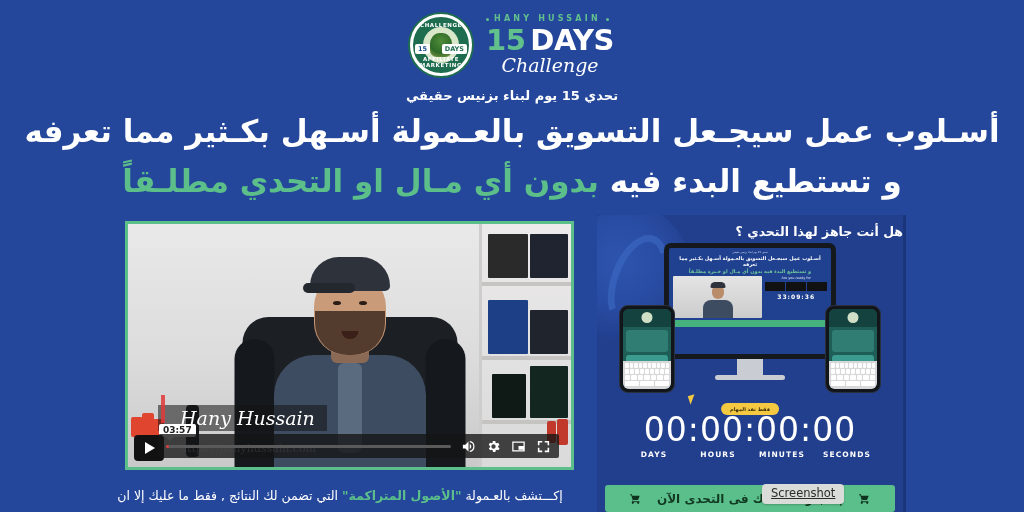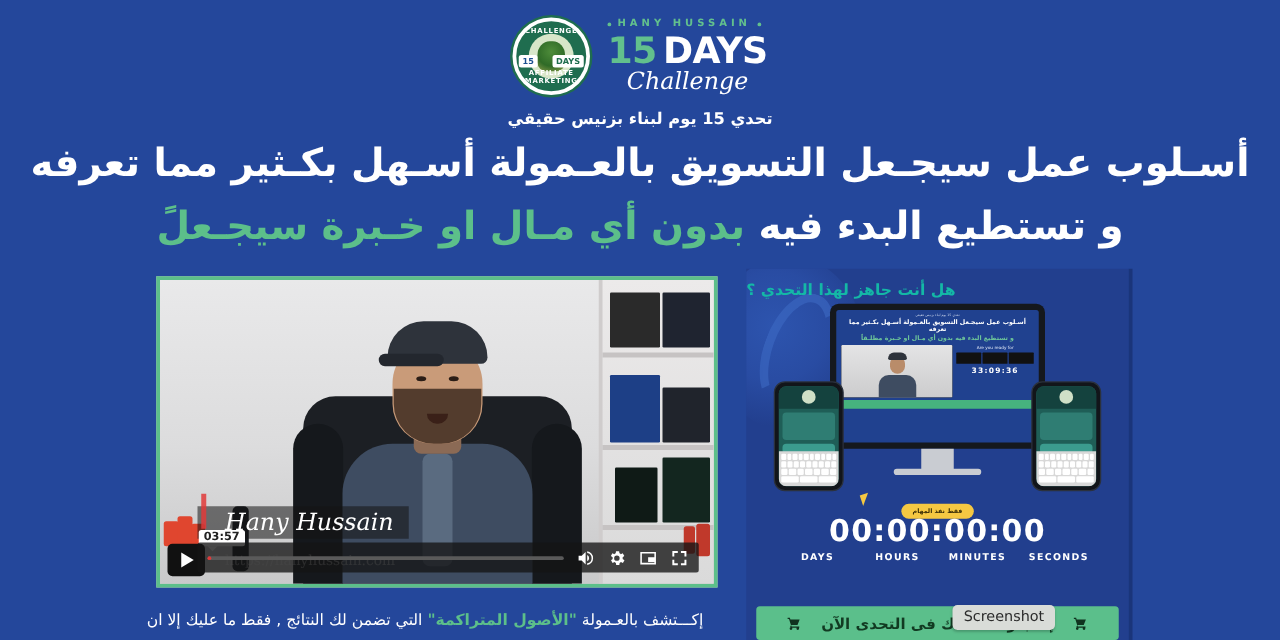--- a/index.html
+++ b/index.html
@@ -192,21 +192,21 @@
     background:radial-gradient(circle at 40% 40%, #2f58b4 0%, #2a4ea6 40%, rgba(42,78,166,0) 72%);
     opacity:.85;
   }
   .rp-swirl{
     position:absolute; left:14px; top:18px; width:54px; height:96px;
     border:7px solid #3d6ac4; border-radius:50%;
     border-right-color:transparent; border-bottom-color:transparent;
     transform:rotate(20deg); opacity:.6;
   }
   .rp-head{
-    position:relative; text-align:left; color:#14b8a6; direction:rtl;
+    position:relative; text-align:right; color:#ffffff; direction:rtl;
     font-size:12.5px; font-weight:bold; padding-top:9px; letter-spacing:.2px;
   }
   .mock{ position:absolute; left:0; right:0; top:28px; height:150px; }
   .monitor{
     position:absolute; left:50%; transform:translateX(-50%); top:0;
     width:172px; height:116px; background:#15181d; border-radius:7px; padding:5px;
   }
   .screen{ width:100%; height:100%; background:#20418f; border-radius:2px; overflow:hidden; position:relative;}
   .s-sub{ color:#cfd9ef; font-size:2.6px; text-align:center; direction:rtl; margin-top:3px;}
   .s-h1{ color:#fff; font-size:5px; font-weight:bold; text-align:center; direction:rtl; line-height:1.25; margin-top:1px; padding:0 4px;}
@@ -242,21 +242,21 @@
   .badge-yellow{
     position:absolute; left:50%; transform:translateX(-50%); top:160px;
     background:#f5c842; color:#3a2e06; font-size:5px; font-weight:bold;
     padding:3px 9px; border-radius:9px; direction:rtl; white-space:nowrap;
   }
   .cursor{ position:absolute; left:92px; top:152px; width:0;height:0;
            border-left:7px solid #f5c842; border-bottom:9px solid transparent; transform:rotate(-18deg);}
 
   
   .countdown{ position:absolute; left:0; right:0; top:198px; text-align:center;}
-  .cd-nums{ color:#fff; font-size:24px; font-weight:bold; letter-spacing:1px; line-height:1;text-align:center;}
+  .cd-nums{ color:#fff; font-size:33px; font-weight:normal; letter-spacing:1px; line-height:1;text-align:center;}
   .cd-labels{ display:flex; justify-content:center; gap:18px; margin-top:4px;}
   .cd-labels span{ color:#ffffff; font-size:7.5px; font-weight:bold; letter-spacing:1.1px; width:46px;}
   .rp-note{
     position:absolute; left:0; right:0; top:237px; text-align:center;
     color:#fff; font-size:10px; direction:rtl;
   }
   .cta-green{
     position:absolute; left:8px; right:8px; top:270px; height:27px;
     background:#5bbf8b; border-radius:3px;
     display:flex; align-items:center; justify-content:center; gap:14px;
@@ -271,20 +271,21 @@
     text-align:center; color:#fff; font-size:12.5px; direction:rtl;
   }
   .bottom-line .hl{ color:#5cbf8a; font-weight:bold; }
 
   
   .tooltip{
     position:absolute; left:762px; top:484px;
     background:#d9dcd8; color:#2b2b2b; font-size:11.5px;
     padding:3px 9px; border-radius:4px; line-height:1.2;
     box-shadow:0 1px 2px rgba(0,0,0,.2);
+    text-decoration:underline;
   }
   .panel-edge{ position:absolute; left:903px; top:215px; width:3px; height:297px; background:#1a357a;}
 </style>
 </head>
 <body>
 
 <div class="logo-row">
   <div class="logo-badge">
     <div class="ring-txt-top">CHALLENGE</div>
     <div class="inner-circle">
@@ -305,21 +306,21 @@
       <span>DAYS</span>
     </div>
     <div class="wm-script">Challenge</div>
   </div>
 </div>
 
 <div class="subhead">تحدي 15 يوم لبناء بزنيس حقيقي</div>
 <div class="h1">أسـلوب عمل سيجـعل التسويق بالعـمولة أسـهل بكـثير مما تعرفه</div>
 <div class="h2">
   <span>و تستطيع البدء فيه</span>
-  <span class="green">بدون أي مـال او خـبرة سيجـعلً</span>
+  <span class="green">بدون أي مـال او التحدي مطلـقاً</span>
 </div>
 
 <div class="video-wrap">
   <div class="v-bg"></div>
 
   <div class="shelf">
     <div class="bar" style="top:58px"></div>
     <div class="bar" style="top:132px"></div>
     <div class="bar" style="top:196px"></div>
     <div class="book" style="left:6px;top:10px;width:40px;height:44px;background:#2a2a2a;"></div>

